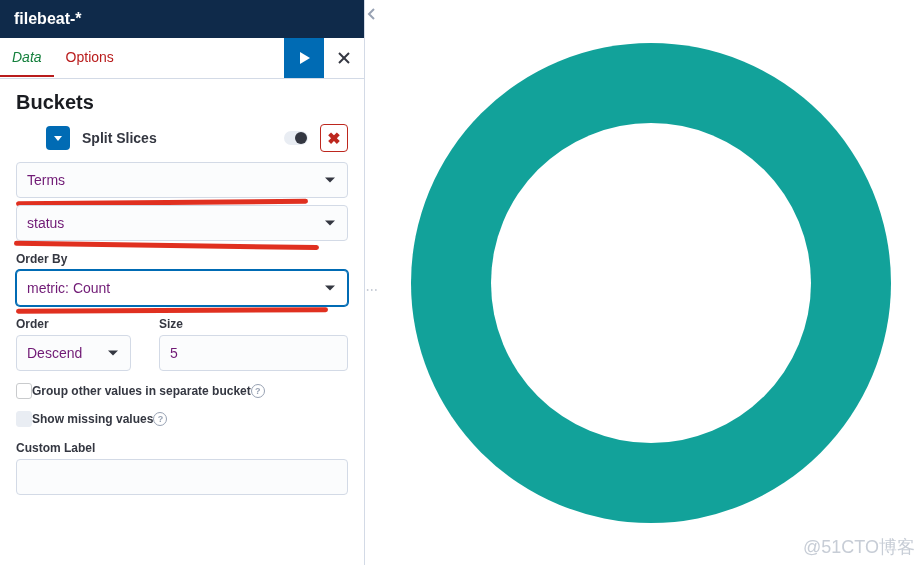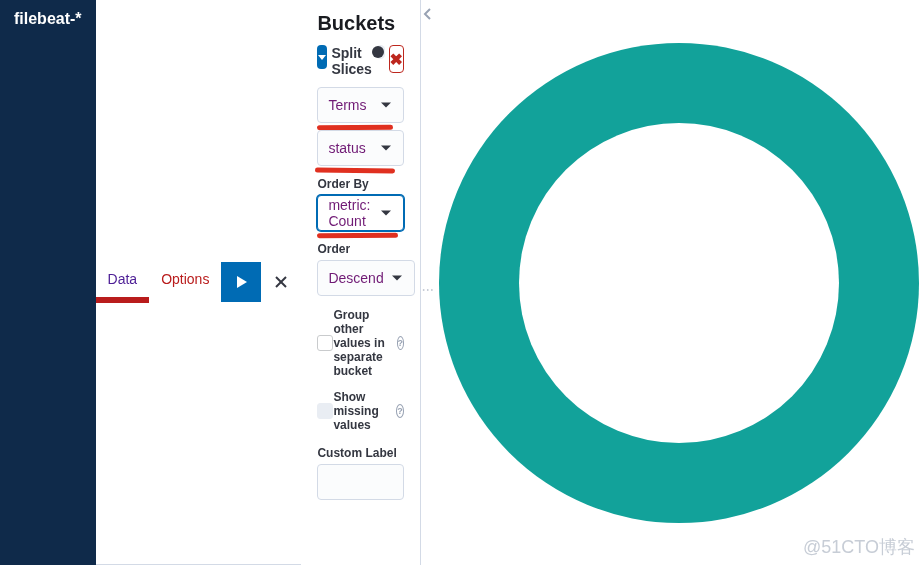--- a/index.html
+++ b/index.html
@@ -1,31 +1,31 @@
 <!DOCTYPE html>
 <html><head>
 <meta charset="utf-8">
 <style>
   * { box-sizing: border-box; font-family: -apple-system, BlinkMacSystemFont, "Segoe UI", Helvetica, Arial, sans-serif; }
   body { margin: 0; width: 923px; height: 565px; background: #fff; overflow: hidden; position: relative; }
   .layout { display: flex; height: 100%; }
-  .sidebar { width: 421px; display: flex; border-right: 1px solid #d3dae6; }
+  .sidebar { width: 365px; display: flex; flex-direction: column; border-right: 1px solid #d3dae6; }
   .index-bar { background: #0f2a4a; color: #fff; font-weight: 700; padding: 10px 14px; font-size: 16px; }
   .tabs-row { display: flex; align-items: center; border-bottom: 1px solid #d3dae6; background: #fff; }
   .tabs { display: flex; gap: 0; flex: 1; }
   .tab { padding: 10px 12px; font-size: 14px; color: #b91c1c; cursor: pointer; }
-  .tab.active { color: #4c1d95; border-bottom: 6px solid #b91c1c; }
+  .tab.active { color: #15803d; border-bottom: 2px solid #b91c1c; font-style: italic; }
   .play-btn { width: 40px; height: 40px; background: #006bb4; display: flex; align-items: center; justify-content: center; color: #fff; cursor: pointer; }
   .close-btn { width: 40px; height: 40px; display: flex; align-items: center; justify-content: center; color: #343741; cursor: pointer; font-size: 18px; }
   .panel-scroll { flex: 1; overflow-y: scroll; padding: 12px 16px 20px 16px; }
   .panel-scroll::-webkit-scrollbar { width: 14px; }
   .panel-scroll::-webkit-scrollbar-track { background: #f1f1f1; }
   .panel-scroll::-webkit-scrollbar-thumb { background: #c1c1c1; border-radius: 2px; }
   .section-title { font-size: 20px; color: #1a1c21; margin: 0 0 10px 0; }
-  .agg-header { display: flex; align-items: flex-start; gap: 4px; margin-bottom: 10px; }
+  .agg-header { display: flex; align-items: center; gap: 12px; margin-bottom: 10px; margin-left: 30px; }
   .agg-caret { width: 24px; height: 24px; background: #006bb4; border-radius: 4px; display: flex; align-items: center; justify-content: center; color: #fff; cursor: pointer; }
   .agg-label { font-weight: 700; font-size: 14px; color: #343741; flex: 1; }
   .toggle { width: 24px; height: 14px; background: #e9edf3; border-radius: 8px; position: relative; cursor: pointer; }
   .toggle::after { content: ""; position: absolute; right: 1px; top: 1px; width: 12px; height: 12px; background: #343741; border-radius: 50%; }
   .del-btn { width: 28px; height: 28px; border: 1px solid #bd271e; color: #bd271e; border-radius: 4px; display: flex; align-items: center; justify-content: center; cursor: pointer; font-size: 16px; font-weight: 700; }
   .field-label-row { display: flex; justify-content: space-between; align-items: center; margin: 8px 0 4px 0; }
   .field-label { font-size: 12px; font-weight: 700; color: #343741; }
   .help-link { font-size: 12px; color: #006bb4; cursor: pointer; }
   .select, .text-input { width: 100%; height: 36px; border: 1px solid #d3dae6; border-radius: 4px; background: #fbfcfd; padding: 0 30px 0 10px; font-size: 14px; color: #701a75; position: relative; display: flex; align-items: center; cursor: pointer; }
   .select.highlighted { border: 1px solid #006bb4; box-shadow: 0 0 0 1px #006bb4; background: #fff; }

